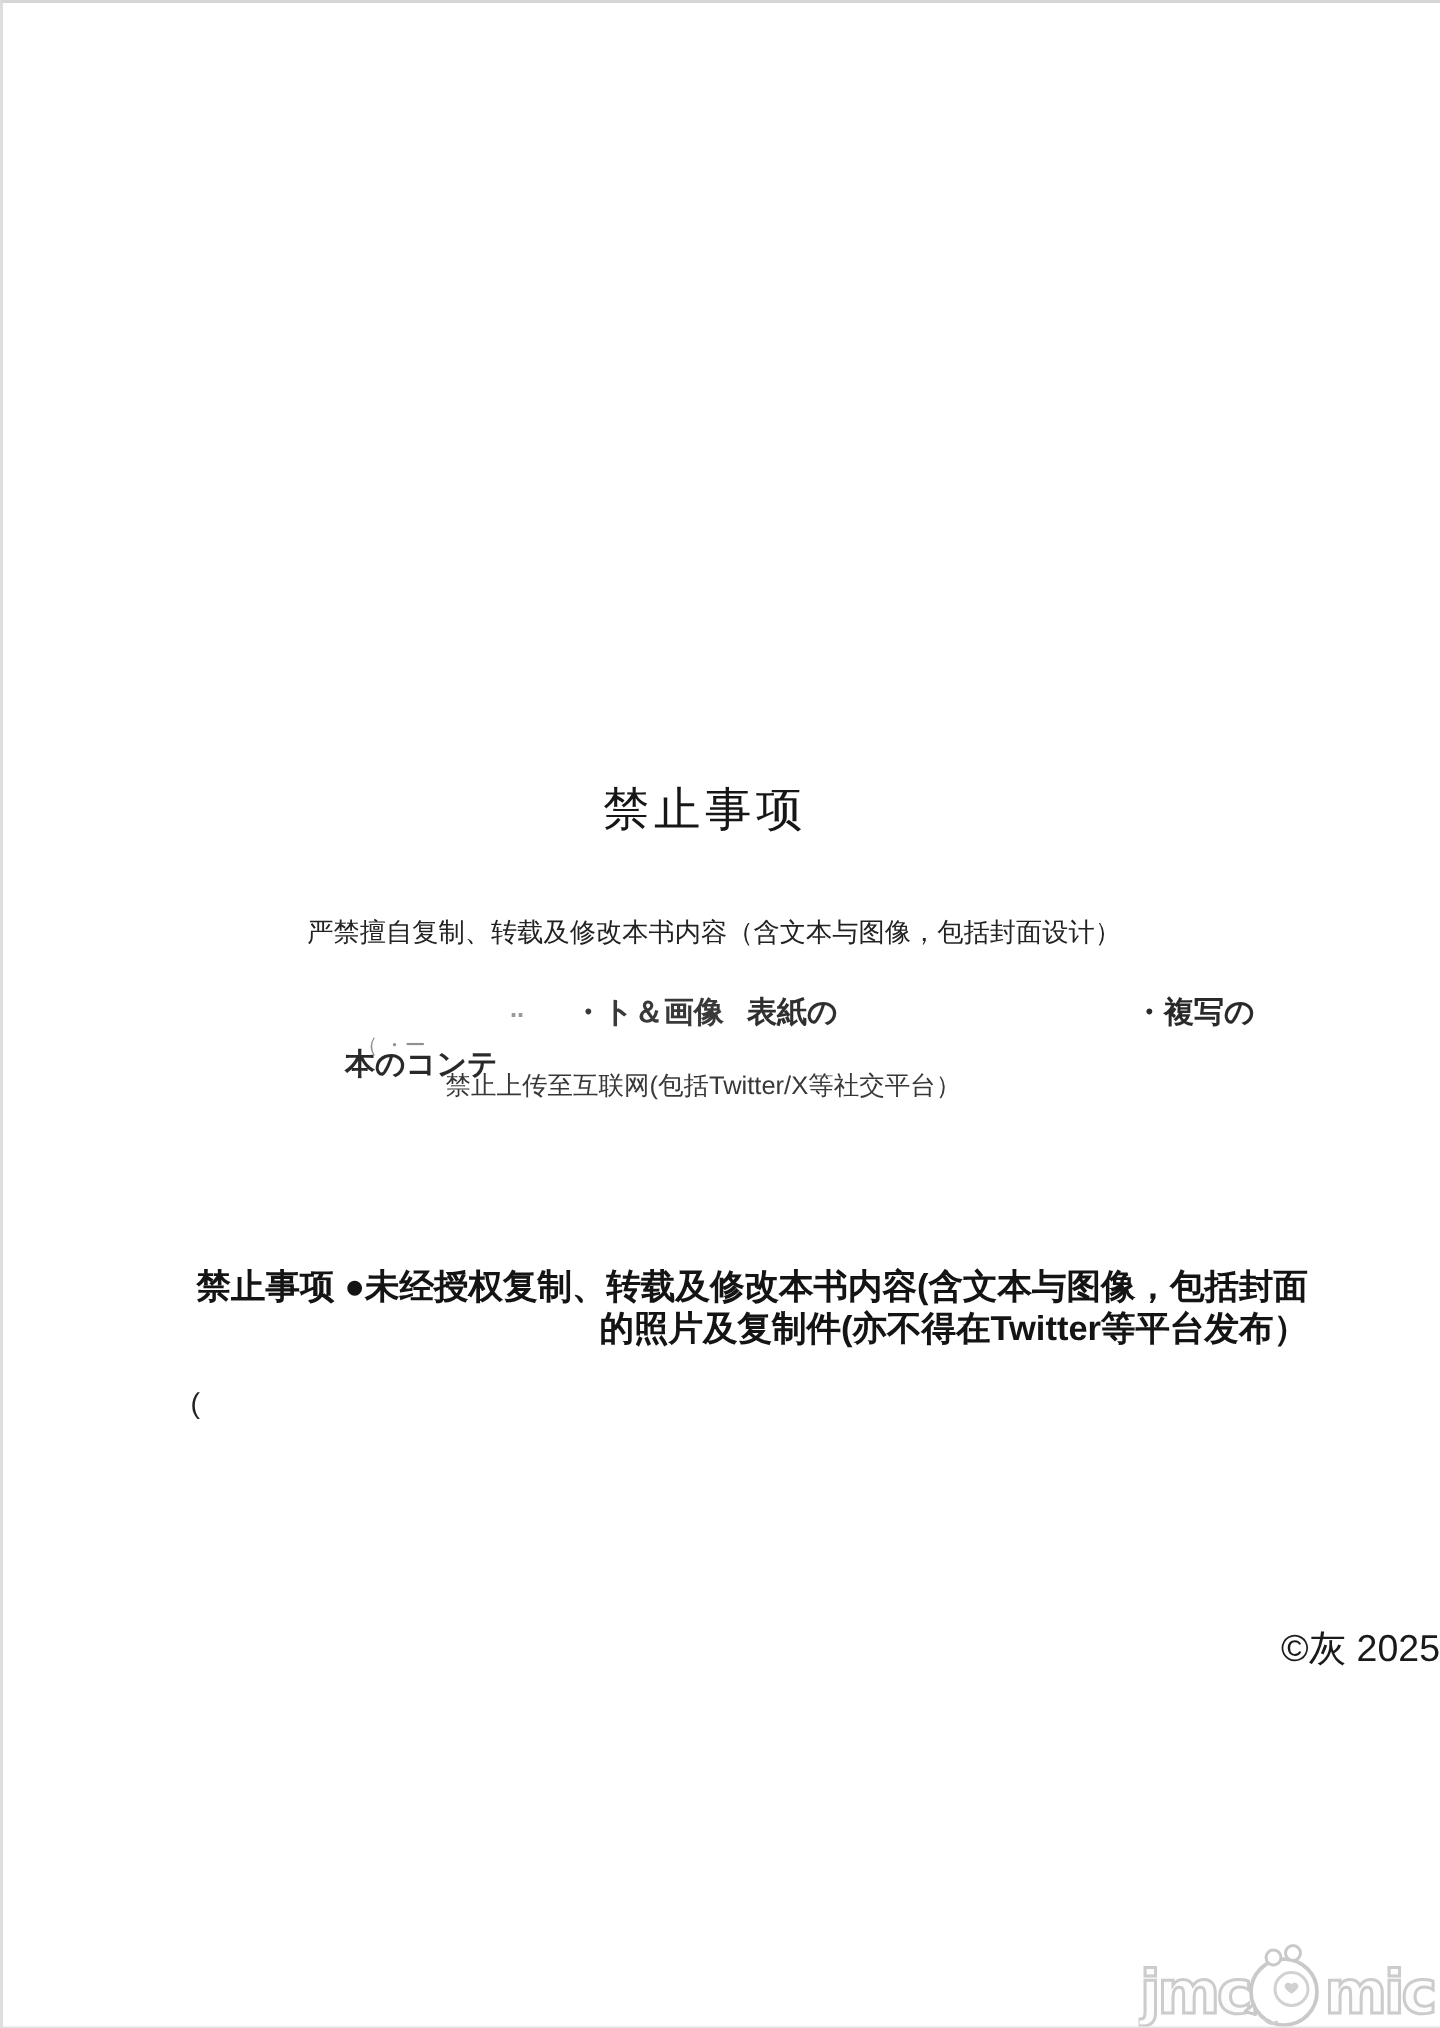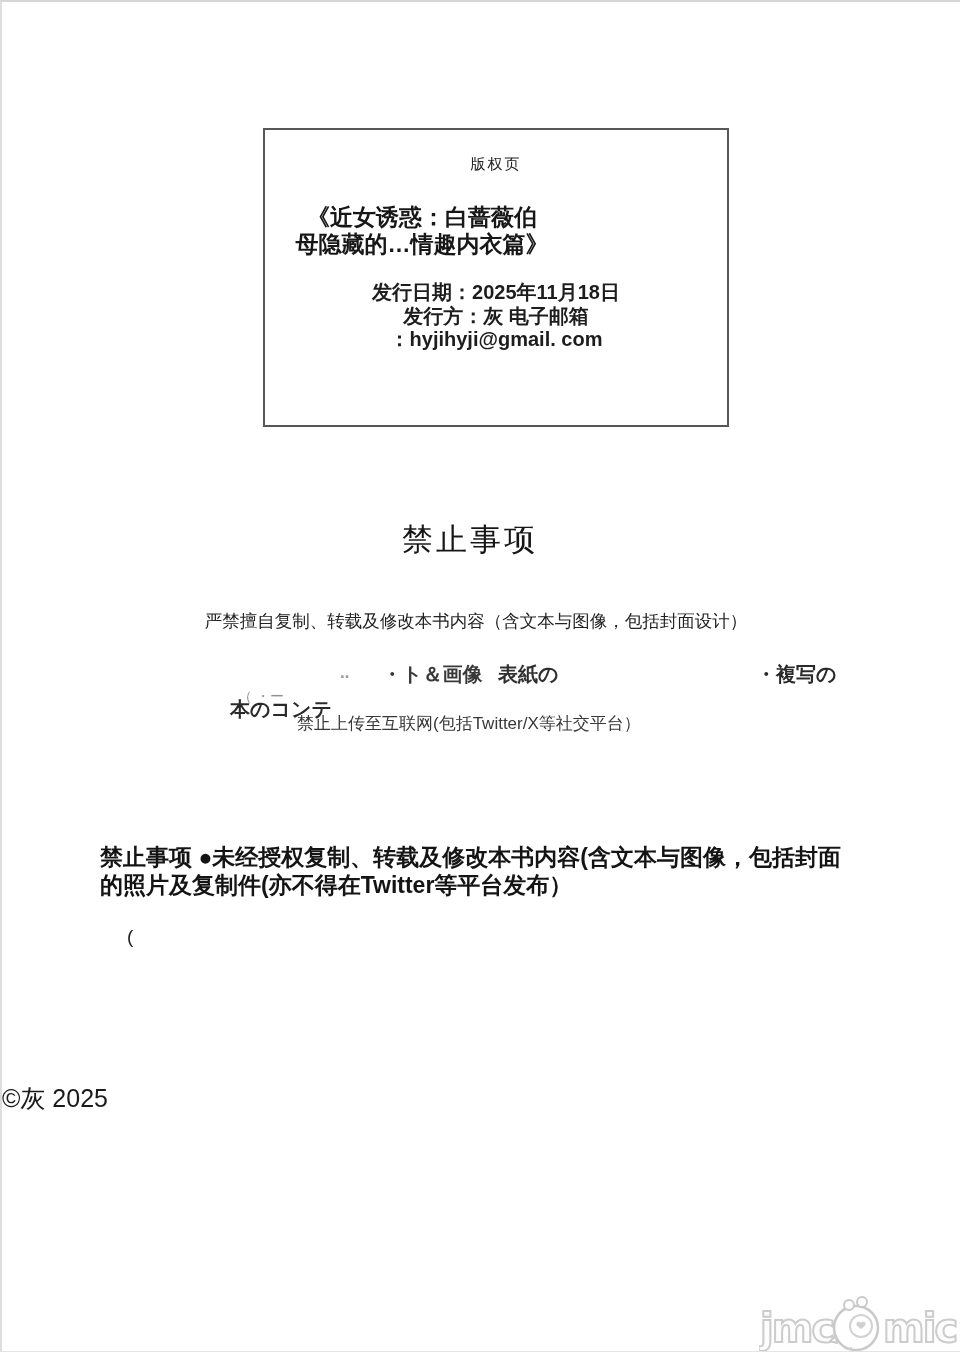--- a/index.html
+++ b/index.html
@@ -31,46 +31,34 @@
   .frag-0{left:228px;opacity:.95;margin-top:35px;}
   .frag-1{left:338px;opacity:.45;font-size:14px;top:4px;}
   .frag-2{left:380px;opacity:.88;}
   .frag-3{left:496px;opacity:.92;}
   .frag-4{left:718px;opacity:.95;margin-left:36px;}
   .faded-line2{position:absolute;top:684px;left:0;width:100%;height:24px;font-size:17px;font-weight:500;color:#232323;}
   .faded-line2 .prefix{position:absolute;left:236px;opacity:.5;font-size:14px;top:2px;white-space:nowrap;}
   .faded-line2 .main{position:absolute;left:295px;white-space:nowrap;opacity:.9;margin-top:26px;}
   .prohibit-paragraph{
     position:absolute;top:842px;left:98px;width:772px;
-    text-align:left;font-size:23px;line-height:27.5px;font-weight:600;color:#141414;
+    text-align:right;font-size:23px;line-height:27.5px;font-weight:600;color:#141414;
   }
   .stray-paren{position:absolute;left:125px;top:924px;font-size:19px;font-weight:500;color:#222;}
   
-  .copyright-line{position:absolute;top:1080px;left:0;width:100%;text-align:left;font-size:25px;font-weight:500;color:#1a1a1a;}
+  .copyright-line{position:absolute;top:1080px;left:0;width:100%;text-align:right;font-size:25px;font-weight:500;color:#1a1a1a;}
   
   .watermark{position:absolute;right:1px;bottom:-3px;width:200px;height:58px;}
   .watermark svg{display:block;}
 </style>
 </head>
 <body>
 
 <div class="page">
 
-  <div class="colophon-box">
-    <div class="colophon-header">版权页</div>
-    <div class="book-title">
-      <div>《近女诱惑：白蔷薇伯</div>
-      <div>母隐藏的…情趣内衣篇》</div>
-    </div>
-    <div class="pub-info">
-      <div>发行日期：2025年11月18日</div>
-      <div>发行方：灰 电子邮箱</div>
-      <div>：hyjihyji@gmail. com</div>
-    </div>
-  </div>
 
   <div class="prohibit-heading">禁止事项</div>
 
   <div class="prohibit-subline">严禁擅自复制、转载及修改本书内容（含文本与图像，包括封面设计）</div>
 
   <div class="faded-line1">
     <span class="frag-0">本のコンテ</span>
     <span class="frag-1">‥</span>
     <span class="frag-2">・ト＆画像</span>
     <span class="frag-3">表紙の</span>

